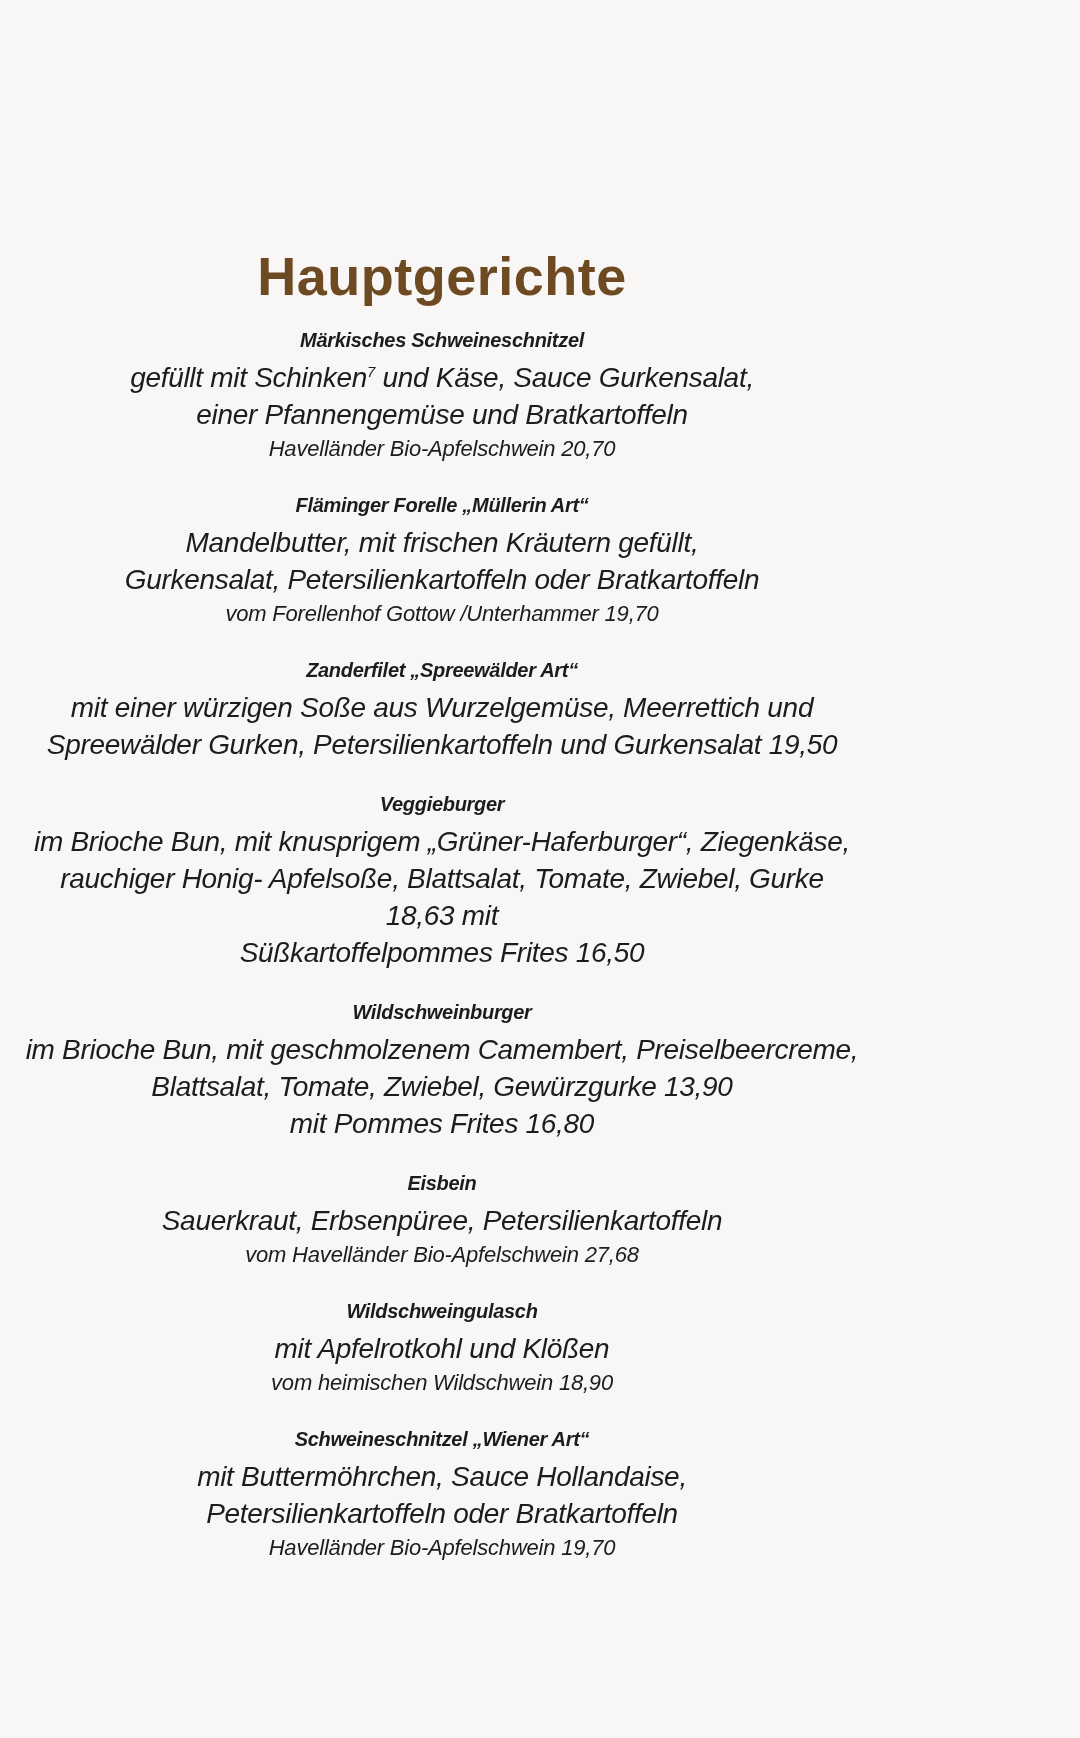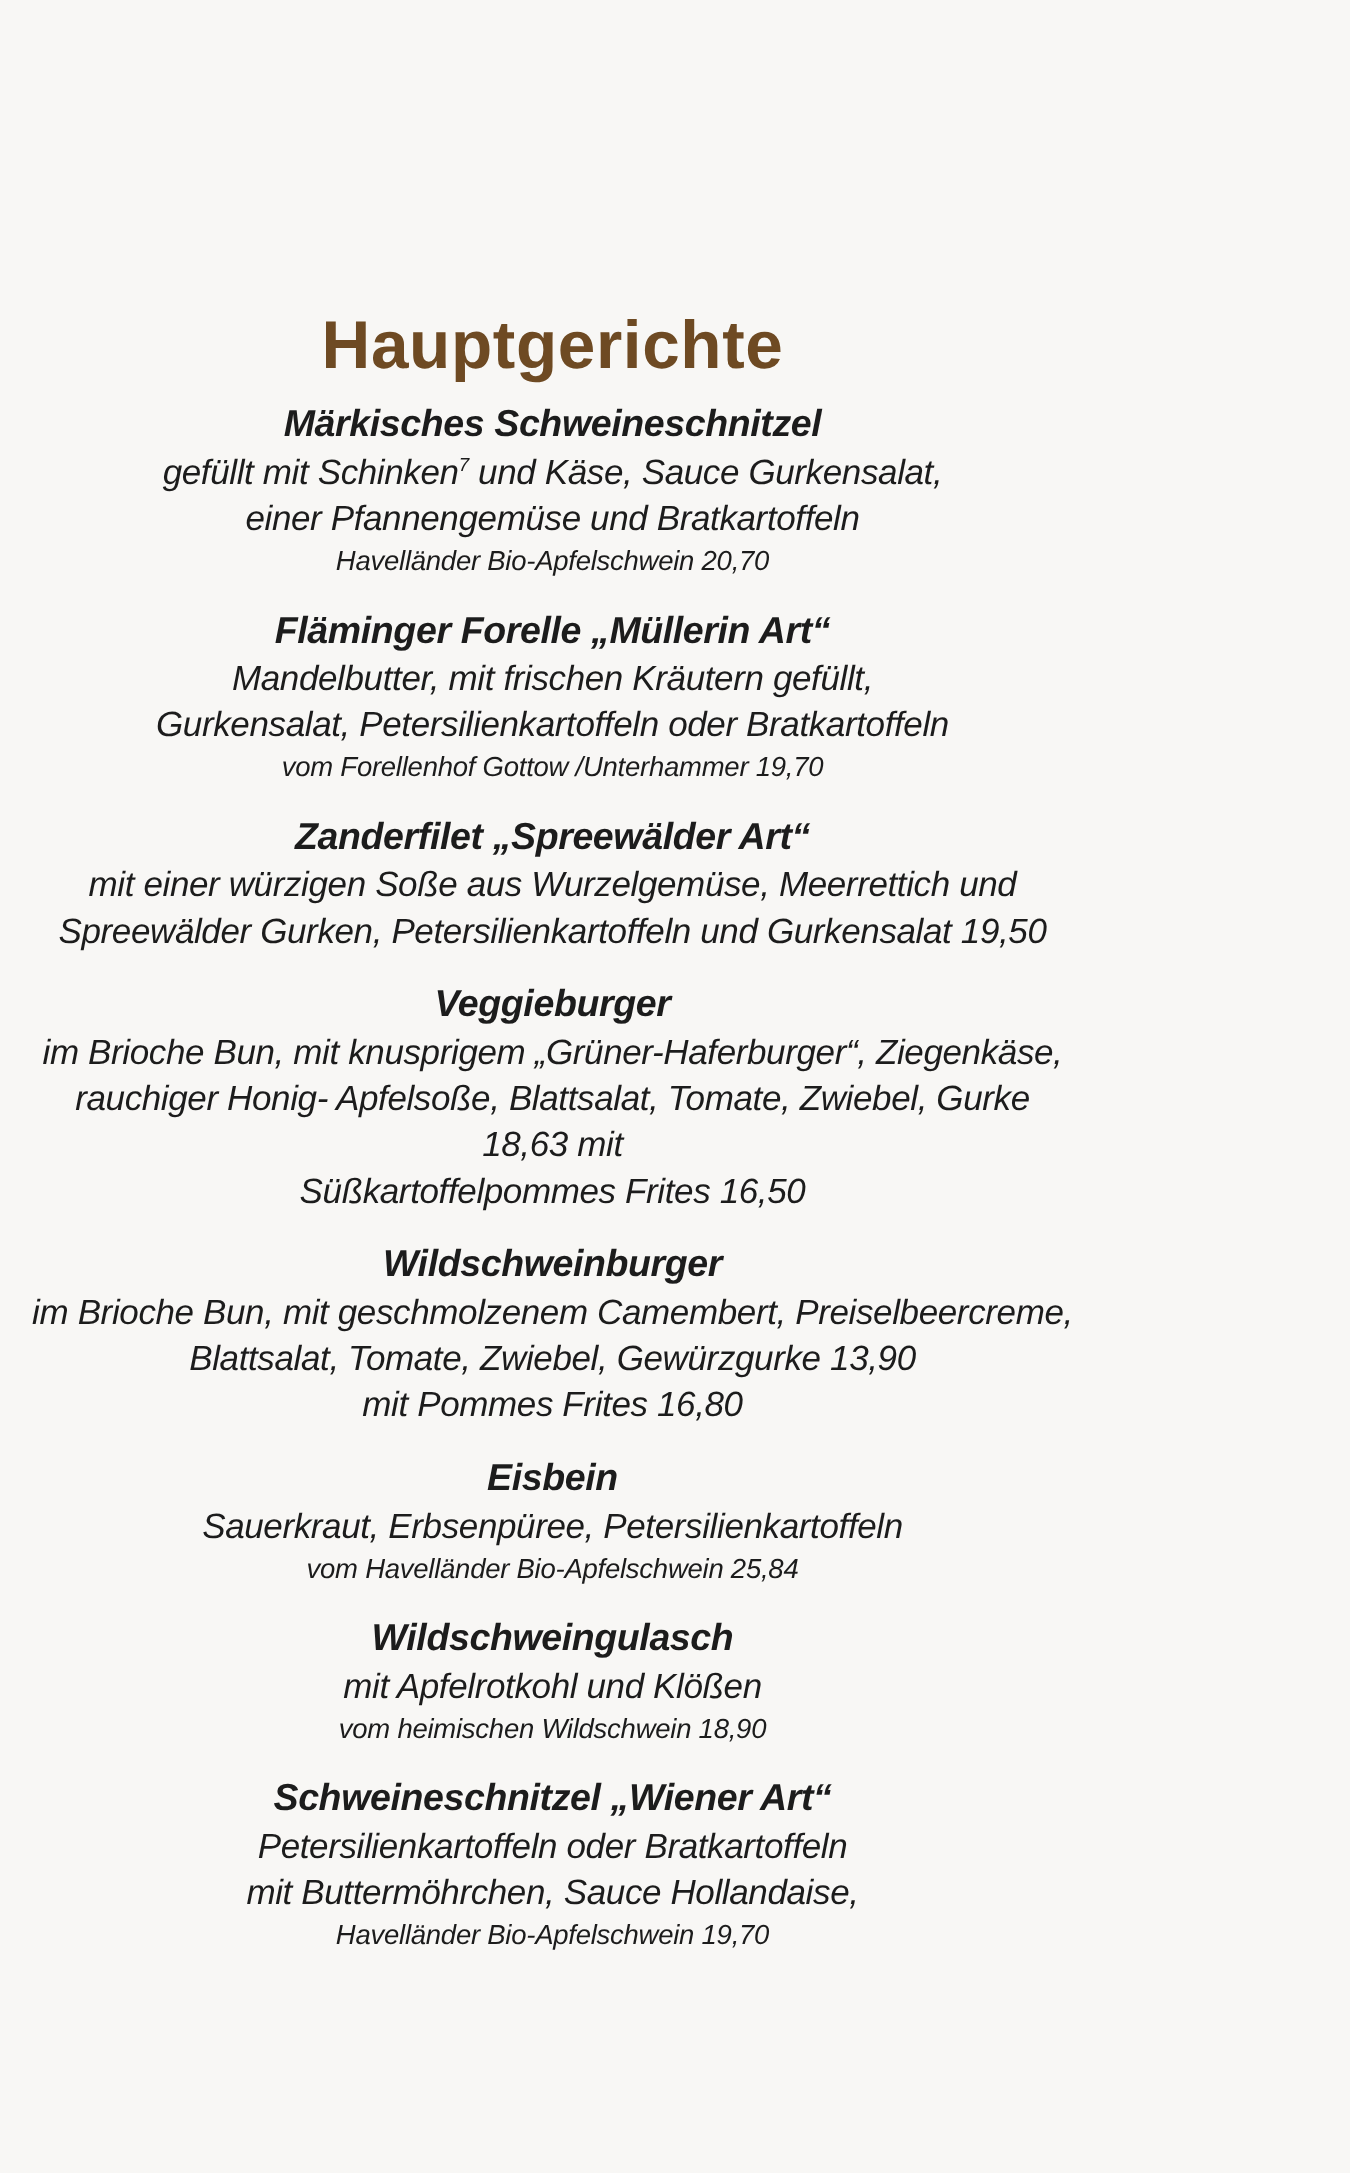--- a/index.html
+++ b/index.html
@@ -19,21 +19,21 @@
   .menu-title {
     font-size: 54px;
     font-weight: 700;
     line-height: 1.05;
     letter-spacing: 0.5px;
     color: #6e4a23;
     margin-bottom: 16px;
   }
   .item { margin-bottom: 22px; }
   .item-name {
-    font-size: 30px;
+    font-size: 20px;
     font-weight: 700;
     font-style: italic;
     line-height: 38px;
     letter-spacing: -0.3px;
   }
   .desc {
     font-size: 28px;
     font-style: italic;
     line-height: 37px;
     letter-spacing: -0.3px;
@@ -86,27 +86,27 @@
       </div>
       <div class="item">
         <div class="item-name">Wildschweinburger</div>
         <div class="desc"><span class="text">im Brioche Bun, mit geschmolzenem Camembert, Preiselbeercreme,</span></div>
         <div class="desc"><span class="text">Blattsalat, Tomate, Zwiebel, Gewürzgurke </span><span class="price">13,90</span></div>
         <div class="desc"><span class="text">mit Pommes Frites </span><span class="price">16,80</span></div>
       </div>
       <div class="item">
         <div class="item-name">Eisbein</div>
         <div class="desc"><span class="text">Sauerkraut, Erbsenpüree, Petersilienkartoffeln</span></div>
-        <div class="note">vom Havelländer Bio-Apfelschwein 25,84</div>
+        <div class="note">vom Havelländer Bio-Apfelschwein 27,68</div>
       </div>
       <div class="item">
         <div class="item-name">Wildschweingulasch</div>
         <div class="desc"><span class="text">mit Apfelrotkohl und Klößen</span></div>
         <div class="note">vom heimischen Wildschwein 18,90</div>
       </div>
       <div class="item">
         <div class="item-name">Schweineschnitzel „Wiener Art“</div>
+        <div class="desc"><span class="text">mit Buttermöhrchen, Sauce Hollandaise,</span></div>
         <div class="desc"><span class="text">Petersilienkartoffeln oder Bratkartoffeln</span></div>
-        <div class="desc"><span class="text">mit Buttermöhrchen, Sauce Hollandaise,</span></div>
         <div class="note">Havelländer Bio-Apfelschwein 19,70</div>
       </div>
     </div>
 </div>
 
 </body></html>

